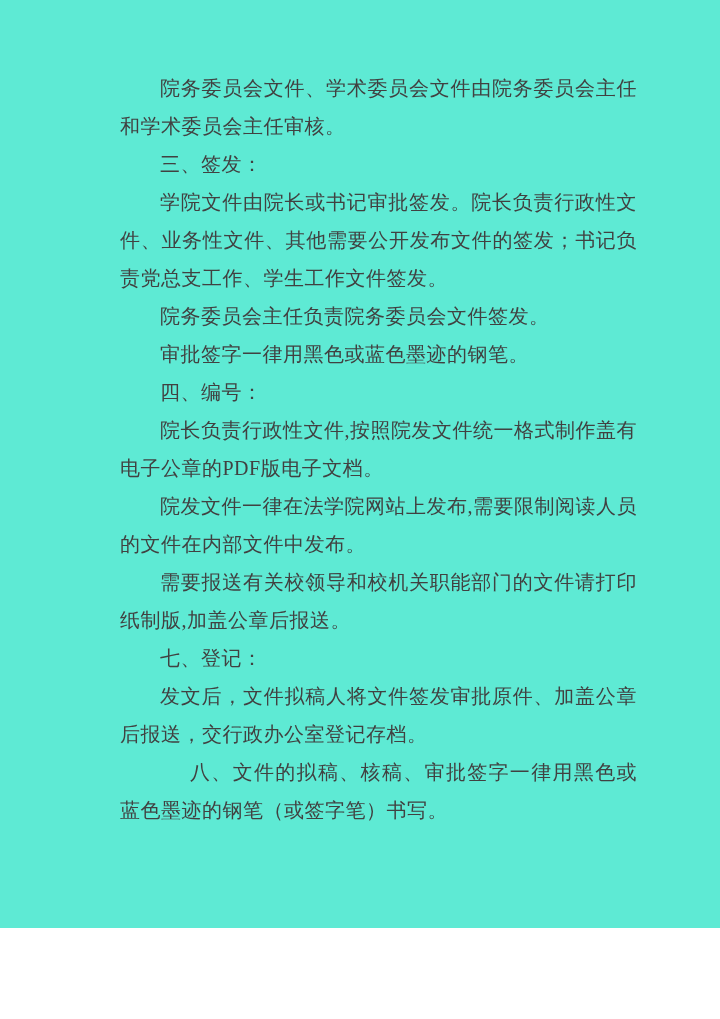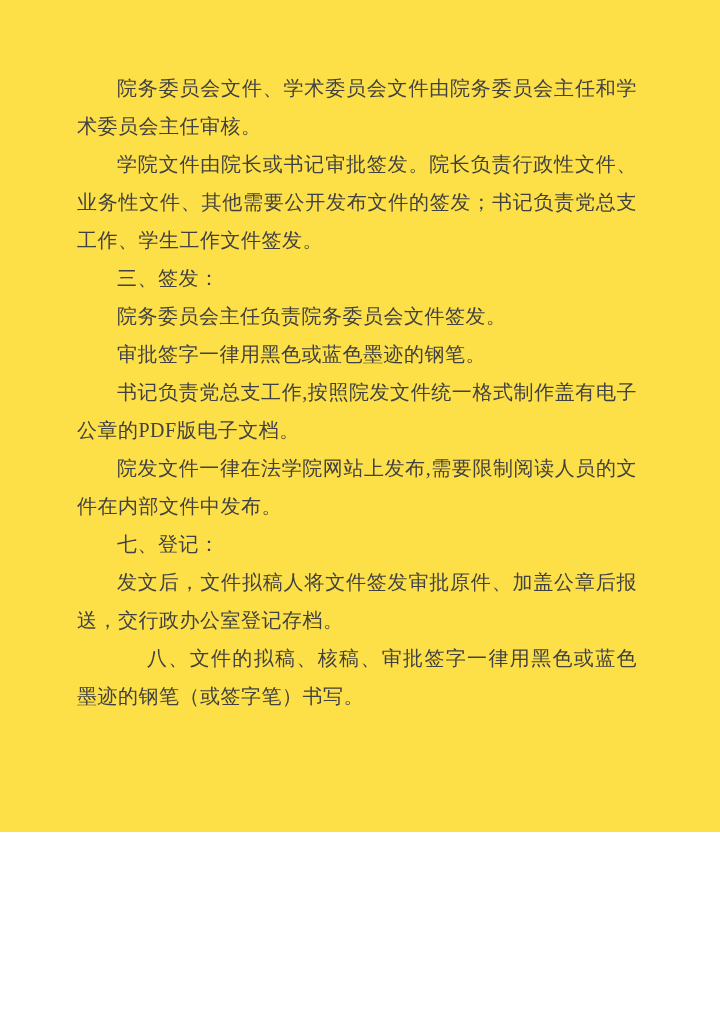--- a/index.html
+++ b/index.html
@@ -3,24 +3,24 @@
 <meta charset="utf-8">
 <style>
   html, body {
     margin: 0;
     padding: 0;
     background: #ffffff;
   }
   .page {
     position: relative;
     width: 720px;
-    height: 832px;
+    height: 928px;
     box-sizing: border-box;
-    background: #fde047;
-    padding: 69px 83px 0 77px;
+    background: #5eead4;
+    padding: 69px 83px 0 120px;
     overflow: hidden;
   }
   .doc-body p {
     margin: 0;
     font-family: "Liberation Serif", "DejaVu Serif", serif;
     font-size: 20px;
     line-height: 38px;
     letter-spacing: 0.5px;
     color: #414141;
     text-align: justify;
@@ -30,24 +30,26 @@
   .doc-body p.deep {
     text-indent: 70px;
   }
 </style>
 </head>
 <body>
 
 <div class="page">
   <div class="doc-body">
     <p>院务委员会文件、学术委员会文件由院务委员会主任和学术委员会主任审核。</p>
+    <p>三、签发：</p>
     <p>学院文件由院长或书记审批签发。院长负责行政性文件、业务性文件、其他需要公开发布文件的签发；书记负责党总支工作、学生工作文件签发。</p>
-    <p>三、签发：</p>
     <p>院务委员会主任负责院务委员会文件签发。</p>
     <p>审批签字一律用黑色或蓝色墨迹的钢笔。</p>
-    <p>书记负责党总支工作,按照院发文件统一格式制作盖有电子公章的PDF版电子文档。</p>
+    <p>四、编号：</p>
+    <p>院长负责行政性文件,按照院发文件统一格式制作盖有电子公章的PDF版电子文档。</p>
     <p>院发文件一律在法学院网站上发布,需要限制阅读人员的文件在内部文件中发布。</p>
+    <p>需要报送有关校领导和校机关职能部门的文件请打印纸制版,加盖公章后报送。</p>
     <p>七、登记：</p>
     <p>发文后，文件拟稿人将文件签发审批原件、加盖公章后报送，交行政办公室登记存档。</p>
     <p class="deep">八、文件的拟稿、核稿、审批签字一律用黑色或蓝色墨迹的钢笔（或签字笔）书写。</p>
 
   </div>
 </div>
 
 </body></html>

